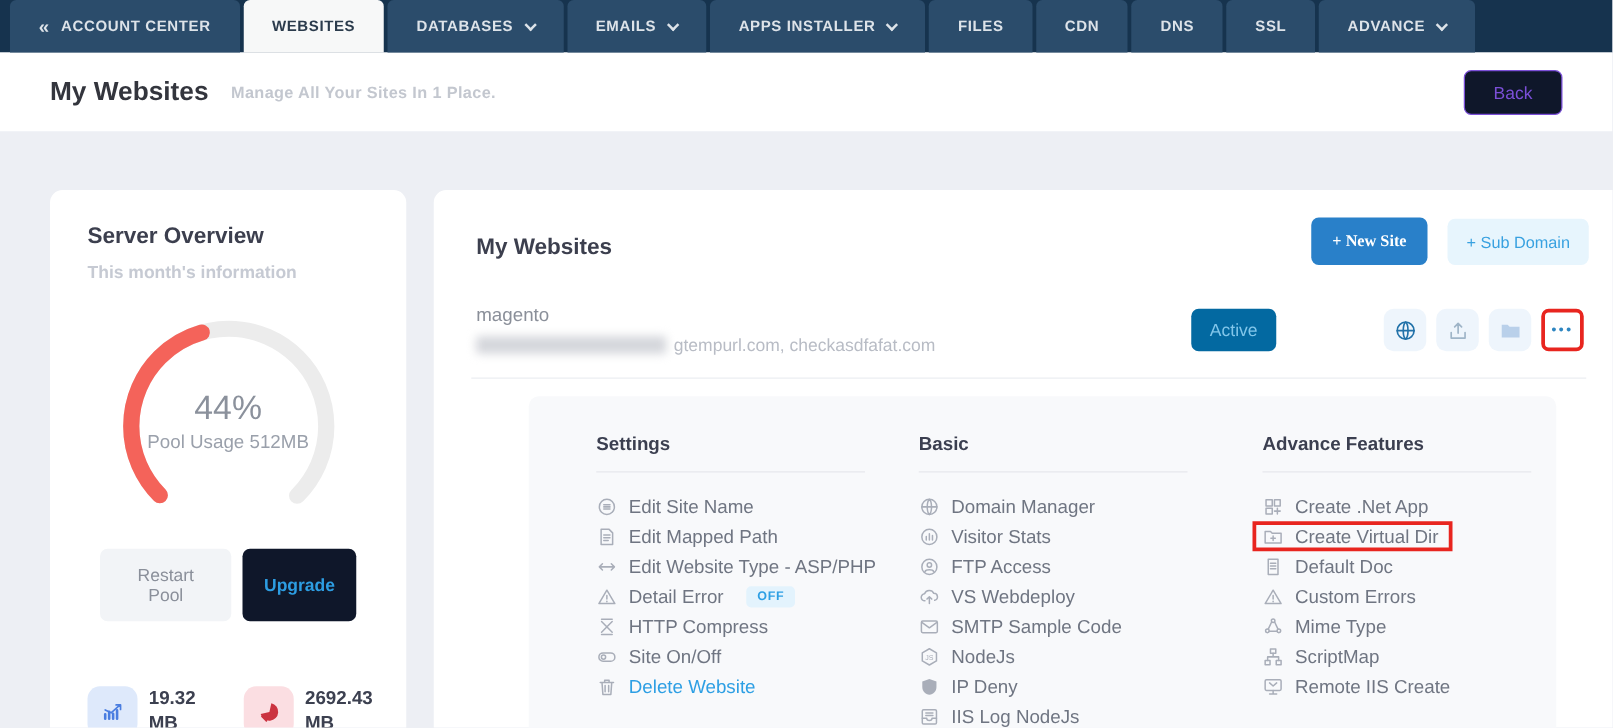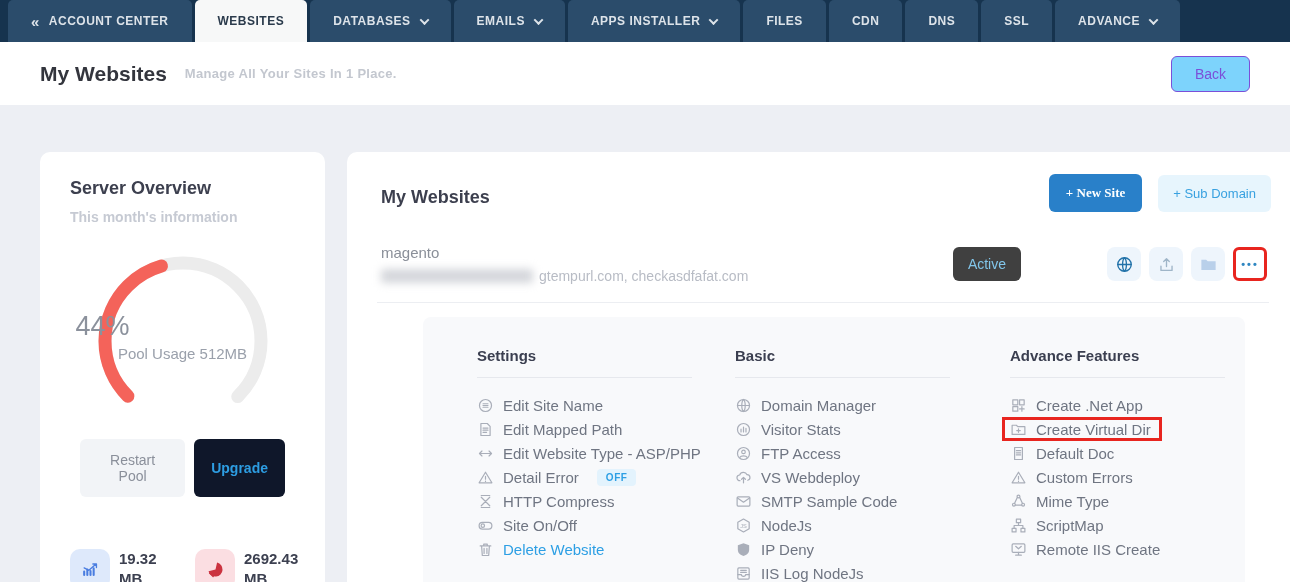--- a/index.html
+++ b/index.html
@@ -13,35 +13,35 @@
     cursor:pointer; white-space:nowrap; }
   .tab.active { background:#f7f8f8; color:#2b3b4c; }
   .dblchev { font-size:15px; margin-right:9px; font-weight:bold; }
   .chev { width:7px; height:7px; border-right:2px solid currentColor; border-bottom:2px solid currentColor;
     transform:rotate(45deg) translate(-1px,-1px); margin-left:10px; display:inline-block; }
 
   
   .pagehead { height:63px; background:#fff; display:flex; align-items:center; padding:0 40px; }
   .pagehead h1 { font-size:21px; font-weight:600; color:#33353d; }
   .pagehead .sub { margin-left:18px; font-size:13px; font-weight:bold; color:#c3c7cf; letter-spacing:.3px; }
-  .backbtn { margin-left:auto; border:1px solid #7b4fd8; color:#7b4fd8; background:#7dd3fc;
+  .backbtn { margin-left:auto; border:1px solid #7b4fd8; color:#7b4fd8; background:#0f172a;
     border-radius:6px; padding:9px 23px; font-size:14px; cursor:pointer; font-family:inherit; }
 
   
   .main { display:flex; gap:22px; padding:47px 40px 0 40px; align-items:stretch; }
   .card { background:#fff; border-radius:10px; }
 
   
   .left { width:285px; min-height:470px; padding:26px 30px; flex-shrink:0; }
   .left h2 { font-size:18px; font-weight:600; color:#3c3f4e; }
   .left .sub2 { font-size:14px; font-weight:bold; color:#c6cad3; margin-top:10px; }
   .gaugewrap { position:relative; width:214px; margin:28px auto 0; height:160px; }
   .gauge-grey { fill:none; stroke:#ececec; stroke-width:13; stroke-linecap:round; }
   .gauge-red  { fill:none; stroke:#f4635a; stroke-width:13; stroke-linecap:round; }
-  .gpct { position:absolute; width:100%; text-align:left; top:58px; font-size:27px; color:#8b919c; }
+  .gpct { position:absolute; width:100%; text-align:center; top:58px; font-size:27px; color:#8b919c; }
   .glbl { position:absolute; width:100%; text-align:center; top:92px; font-size:15px; color:#9aa0ab; }
   .poolbtns { display:flex; gap:9px; margin-top:26px; padding:0 10px; }
   .btn-restart { background:#f2f4f7; color:#8a8f9a; border:none; border-radius:6px;
     padding:13px 20px; font-size:14px; font-family:inherit; cursor:pointer; }
   .btn-upgrade { background:#0f172a; color:#2d9de2; font-weight:bold; border:none; border-radius:6px;
     padding:13px 17px; font-size:14px; font-family:inherit; cursor:pointer; }
   .stats { display:flex; gap:14px; margin-top:52px; }
   .stat { display:flex; gap:9px; }
   .static { width:40px; height:40px; border-radius:10px; display:flex; align-items:center;
     justify-content:center; flex-shrink:0; }
@@ -55,21 +55,21 @@
   .rhead h2 { font-size:18px; font-weight:600; color:#3c3f4e; margin-top:8px; }
   .btn-new { margin-left:auto; background:#2980c9; color:#fff; font-weight:bold; border:none;
     border-radius:6px; padding:11px 17px; font-size:13px; font-family:Liberation Serif, serif; cursor:pointer; }
   .btn-subdom { margin-left:16px; background:#e7f5fd; color:#38a1e0; border:none;
     border-radius:6px; padding:11px 15px; font-size:13px; font-family:inherit; cursor:pointer; }
   .siterow { display:flex; align-items:center; padding:0 4px 18px 0; }
   .sitename { font-size:15px; color:#8a8f99; }
   .domline { display:flex; align-items:center; margin-top:7px; }
   .blur { width:152px; height:14px; background:#d4d6db; border-radius:2px; filter:blur(4px); margin-right:6px; }
   .domtxt { font-size:14px; color:#b8bcc5; }
-  .badge-active { margin-left:auto; background:#404040; color:#82c6ea; font-size:14px;
+  .badge-active { margin-left:auto; background:#0369a1; color:#82c6ea; font-size:14px;
     border-radius:6px; padding:9px 15px; cursor:pointer; }
   .rowicons { display:flex; gap:8px; margin-left:86px; }
   .sqicon { width:34px; height:34px; border-radius:8px; background:#eef5fc; display:flex;
     align-items:center; justify-content:center; cursor:pointer; }
   .c-globe { color:#2272a9; } .c-up { color:#9fb5c8; } .c-folder { color:#b9d0ea; }
   .more { background:#fff; border:3px solid #e8251f; border-radius:6px; }
   .dots { color:#2e86c1; font-size:11px; font-weight:bold; letter-spacing:2px; }
   .rowdivider { border-top:1px solid #eceef2; margin:0 2px 14px -4px; }
 
   

